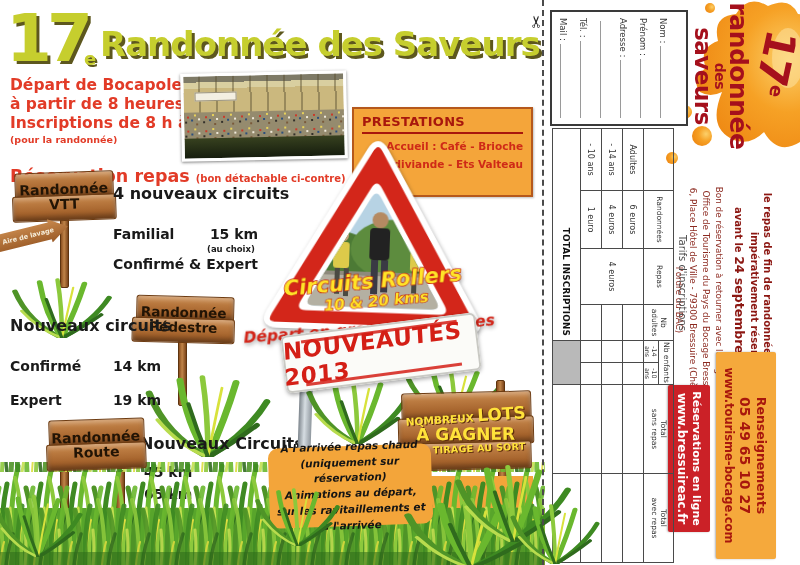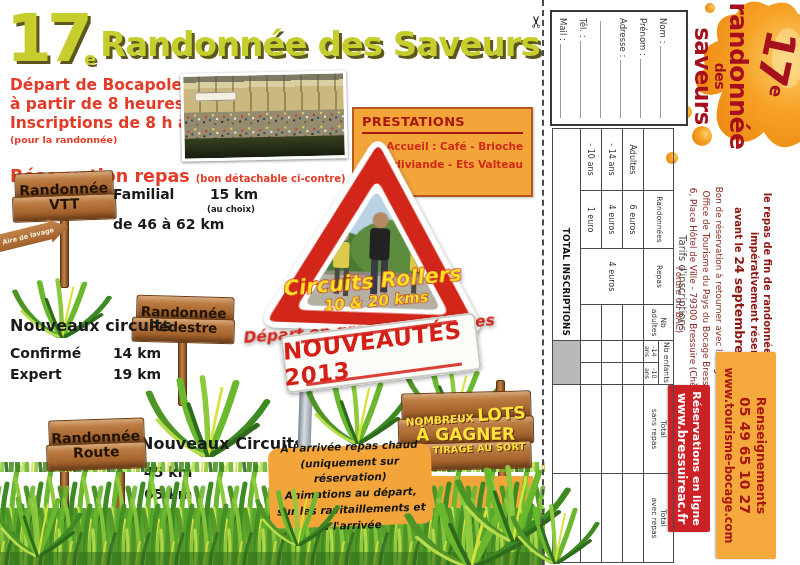--- a/index.html
+++ b/index.html
@@ -86,21 +86,21 @@
       text-align:center;line-height:1;}
   .lots-l1{font-size:10.5px;transform:rotate(-2deg);}
   .lots-l1 .big{font-size:17px;}
   .lots-l2{font-size:17px;transform:rotate(1deg);}
   .lots-l3{font-size:9.5px;transform:rotate(-1deg);letter-spacing:.3px;}
 
   
   .cblock{position:absolute;color:#1a1a1a;z-index:4;}
   .c-title{font-size:16px;font-weight:800;margin-bottom:8px;white-space:nowrap;}
   .crow{font-size:14px;font-weight:700;line-height:1.5;white-space:nowrap;}
-  .crow .lbl{display:inline-block;width:92px;}
+  .crow .lbl{display:inline-block;width:92px;margin-top:13px;}
   .c-note{font-size:8.5px;font-weight:700;margin-left:94px;line-height:1;}
   .block-vtt{left:113px;top:184px;}
   .block-ped{left:10px;top:316px;}
   .block-ped .lbl{width:98px;}
   .block-route{left:140px;top:434px;}
   .block-route .crow{margin-left:4px;line-height:1.6;}
 
   
   .tri-svg{position:absolute;left:246px;top:124px;z-index:5;transform:rotate(2deg);
       filter:drop-shadow(1px 2px 2px rgba(0,0,0,.35));}
@@ -222,26 +222,27 @@
     <div class="txt">
       <span>Randonnée</span>
       <span>VTT</span>
     </div>
   </div>
   <div class="arrow-sign">
     <span>Aire de lavage</span>
   </div>
 
   <div class="cblock block-vtt">
+    <div class="c-title">4 nouveaux circuits</div>
     <div class="crow">
       <span class="lbl">Familial</span>
       <span>15 km</span>
     </div>
     <div class="c-note">(au choix)</div>
-    <div class="crow">de 46 à 62 km</div>
+    <div class="crow">Confirmé &amp; Expert</div>
   </div>
 
   <div class="sign sign-ped">
     <div class="plank pk1"></div>
     <div class="plank pk2"></div>
     <div class="txt">
       <span>Randonnée</span>
       <span>Pédestre</span>
     </div>
   </div>

